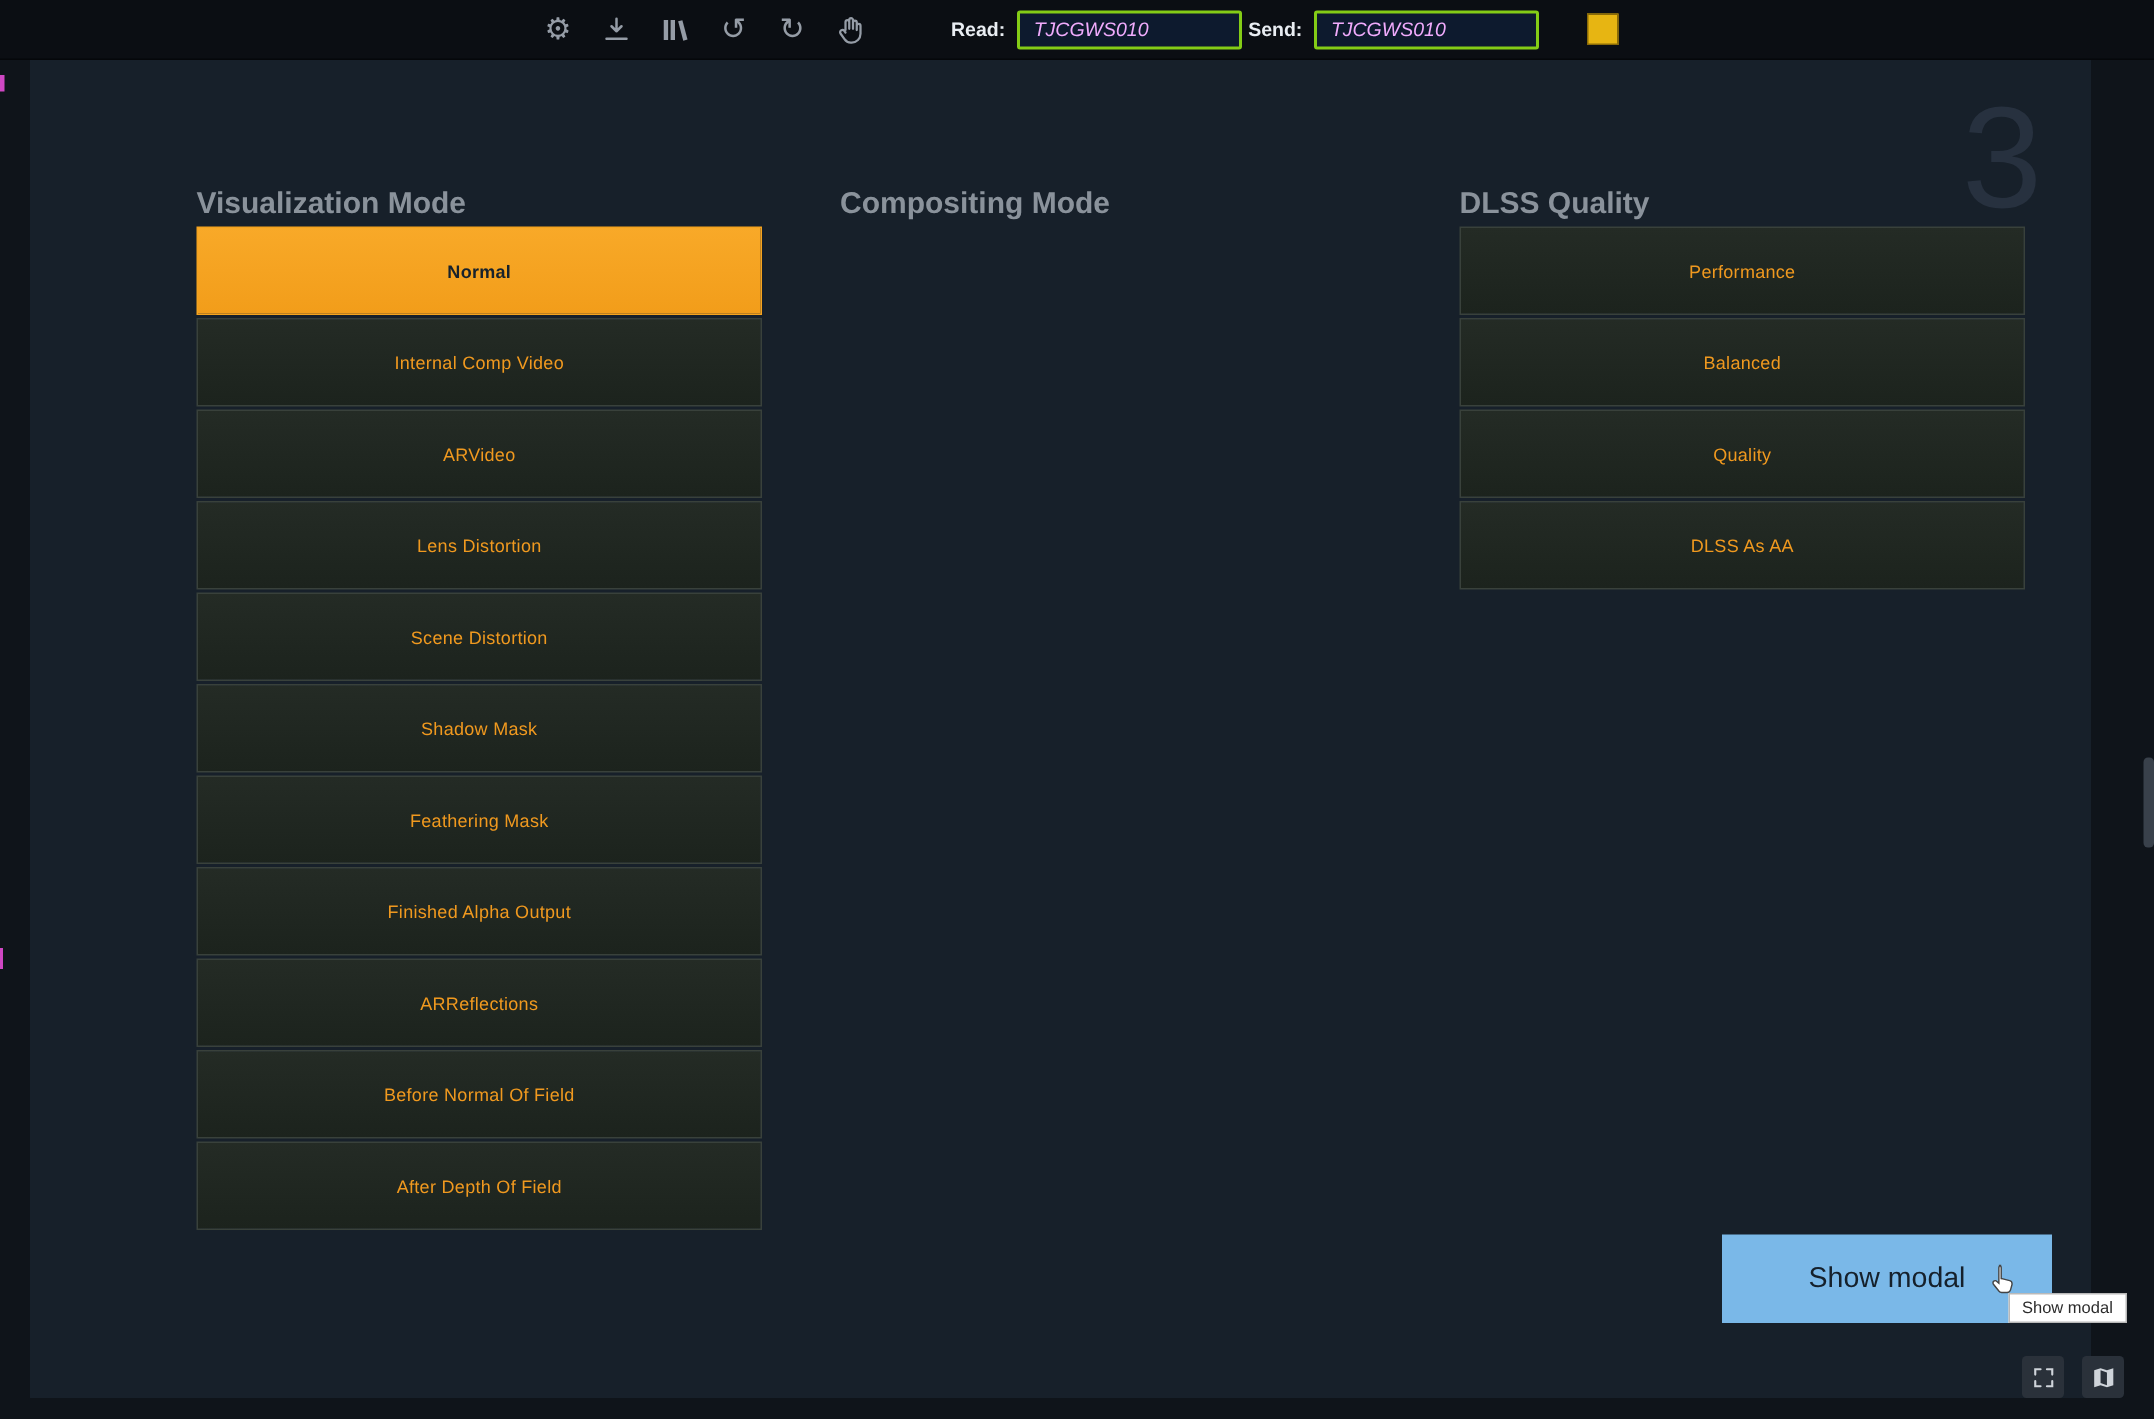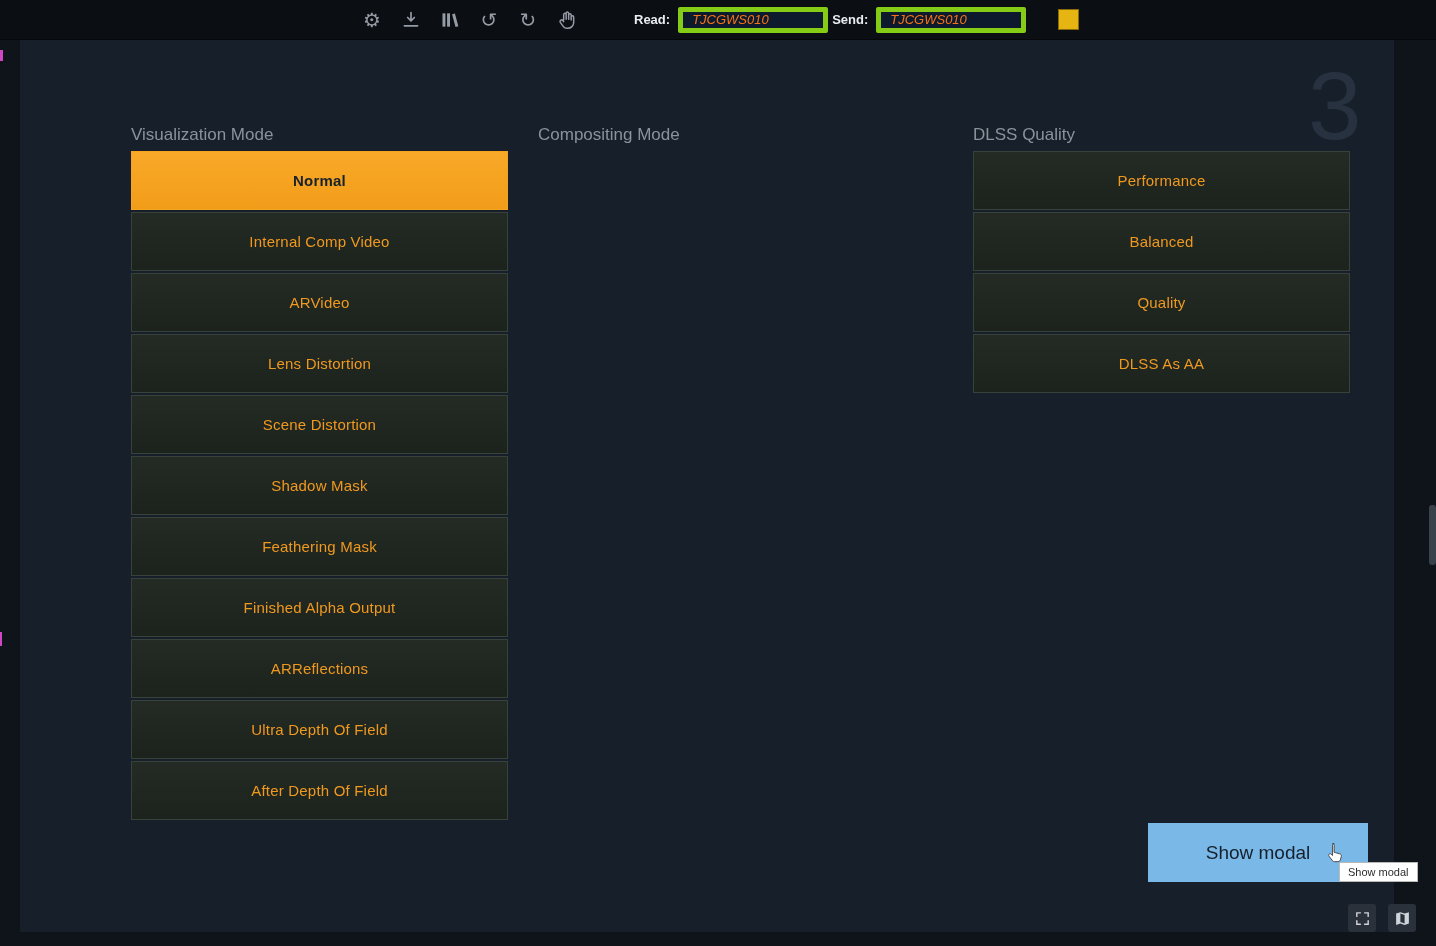--- a/index.html
+++ b/index.html
@@ -35,47 +35,47 @@
     width:24px;height:24px;margin-right:15px;
     display:flex;align-items:center;justify-content:center;
     color:#959ca6;font-size:20px;cursor:pointer;
   }
   .tb-icon svg{width:20px;height:20px;}
   .tb-label{color:#e9edf2;font-size:13px;font-weight:700;margin:0 8px 0 0;}
   .tb-label.read{margin-left:40px;}
   .tb-label.send{margin-left:4px;}
   .tb-input{
     width:150px;height:26px;background:var(--input-bg);
-    border:5px solid #84cc16;border-radius:2px;
-    color:#f97316;font-style:italic;font-size:13px;
+    border:2px solid #84cc16;border-radius:2px;
+    color:#f0abfc;font-style:italic;font-size:13px;
     font-family:"Liberation Sans","DejaVu Sans",sans-serif;
     padding:0 9px;outline:none;
   }
   .status-square{
     width:21px;height:21px;background:var(--status-yellow);
     margin-left:32px;border:1px solid #8a6a07;
   }
 
   
   .panel{
     position:absolute;left:20px;top:40px;width:1374px;height:892px;
     background:var(--panel-bg);
   }
   .page-number{
     position:absolute;left:1288px;top:18px;
     font-size:96px;font-weight:200;color:#27313f;line-height:1;
     letter-spacing:2px;
   }
   .group{position:absolute;top:85px;width:377px;}
-  .g0{left:111px;} .g1{left:518px;} .g2{left:921px;margin-left:32px;}
-  .group-label{font-size:17px;color:#8a929b;margin-bottom:8px;height:18px;}
+  .g0{left:111px;} .g1{left:540px;} .g2{left:921px;margin-left:32px;}
+  .group-label{font-size:20px;color:#8a929b;margin-bottom:8px;height:18px;font-weight:bold;}
   .opt{
     height:59px;margin-bottom:2px;
     display:flex;align-items:center;justify-content:center;
-    font-size:15px;color:var(--option-text);
+    font-size:12px;color:var(--option-text);
     background:linear-gradient(#242b25,#1c231d);
     border:1px solid #39413b;
     cursor:pointer;letter-spacing:.2px;text-align:right;
   }
   .opt.selected{
     background:linear-gradient(#f8a928,#f29d1a);
     border-color:#f5a31f;
     color:var(--selected-text);
     font-weight:700;
   }
@@ -158,21 +158,21 @@
     <div class="options">
         <div class="opt selected">Normal</div>
         <div class="opt">Internal Comp Video</div>
         <div class="opt">ARVideo</div>
         <div class="opt">Lens Distortion</div>
         <div class="opt">Scene Distortion</div>
         <div class="opt">Shadow Mask</div>
         <div class="opt">Feathering Mask</div>
         <div class="opt">Finished Alpha Output</div>
         <div class="opt">ARReflections</div>
-        <div class="opt">Ultra Depth Of Field</div>
+        <div class="opt">Before Normal Of Field</div>
         <div class="opt">After Depth Of Field</div>
       </div>
   </section>
 
   <section class="group g1">
     <div class="group-label">Compositing Mode</div>
   </section>
 
   <section class="group g2">
     <div class="group-label">DLSS Quality</div>

